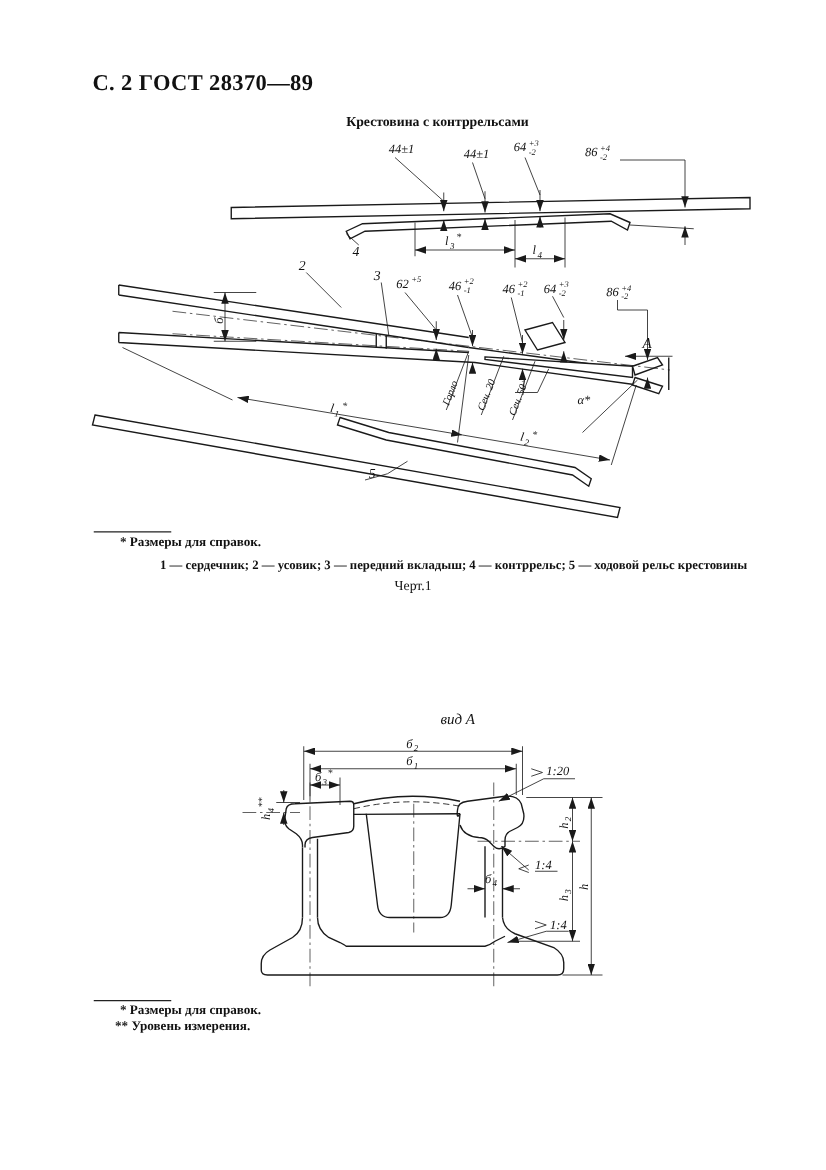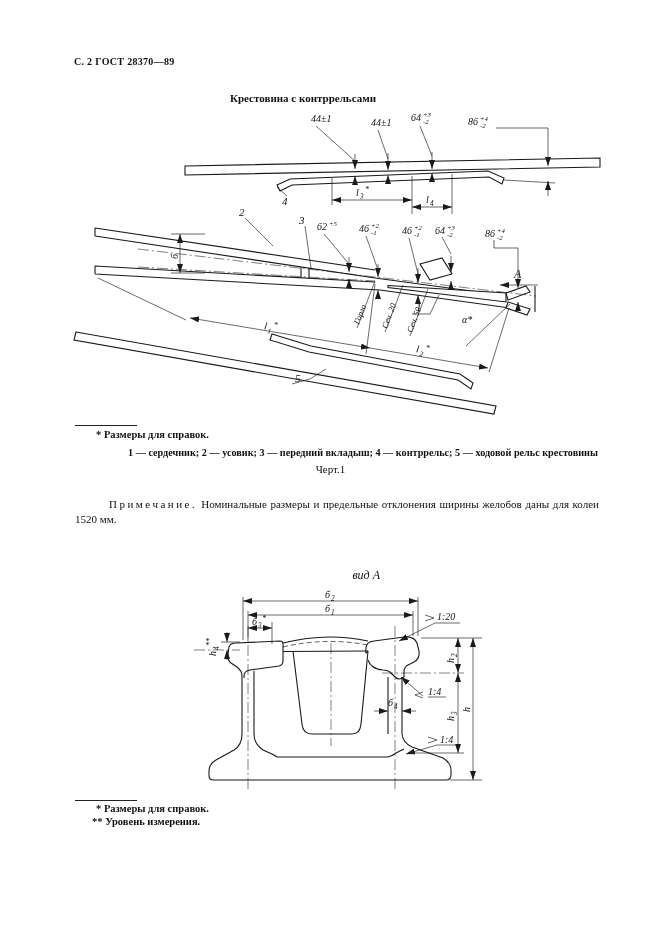--- a/index.html
+++ b/index.html
@@ -1,20 +1,20 @@
 <!DOCTYPE html>
 <html><head>
 <meta charset="utf-8">
 <style>
   html,body{margin:0;padding:0;background:#888;}
   #page{position:relative;width:661px;height:936px;background:#ffffff;margin:0 auto;
         font-family:"Liberation Serif","DejaVu Serif",serif;color:#111;overflow:hidden;}
   .abs{position:absolute;}
-  #hdr{left:74px;top:56px;font-size:10px;font-weight:bold;letter-spacing:.3px;}
-  #f1title{left:230px;top:92px;width:240px;text-align:left;font-size:11px;font-weight:bold;}
+  #hdr{left:74px;top:56px;font-size:18px;font-weight:bold;letter-spacing:.3px;}
+  #f1title{left:230px;top:92px;width:240px;text-align:center;font-size:11px;font-weight:bold;}
   #fnrule1,#fnrule2{width:62px;border-top:1.2px solid #222;height:0;}
   #fnrule1{left:75px;top:425px;} #fnrule2{left:75px;top:800px;}
   .fn{font-size:10.5px;white-space:nowrap;font-weight:bold;}
   #fn1{left:96px;top:429px;} #fn2a{left:96px;top:803px;} #fn2b{left:92px;top:816px;}
   #legend{left:128px;top:447px;font-size:10.2px;white-space:nowrap;}
   .caption{left:0;top:0;width:661px;text-align:center;font-size:11px;}
   #cap1{top:463px;} #cap2{top:829px;}
   #note{left:75px;top:497px;width:524px;font-size:11px;text-align:justify;line-height:1.4;text-indent:34px;margin:0;}
   .note-label{letter-spacing:2.5px;margin-right:4px;}
   #viewA{left:280px;top:568px;width:100px;text-align:right;font-style:italic;font-size:12px;}
@@ -185,21 +185,20 @@
       <path class="dim" d="M224,278 L242,273 L258,263"></path>
       <text class="pn" x="227" y="276">5</text>
     </g>
   </svg>
 
   <div class="abs" id="fnrule1"></div>
   <div class="abs fn" id="fn1">*  Размеры для справок.</div>
   <div class="abs fn" id="legend">1 — сердечник; 2 — усовик; 3 — передний вкладыш; 4 — контррельс; 5 — ходовой рельс крестовины</div>
   <div class="abs caption" id="cap1">Черт.1</div>
 
-  <p class="abs" id="note"><span class="note-label">Примечание.</span><span>Номинальные размеры и предельные отклонения ширины желобов даны для колеи 1520 мм.</span></p>
 
   <div class="abs" id="viewA">вид А</div>
 
   <svg class="abs" style="left:192px;top:586px;" width="320" height="218" viewBox="0 0 320 218">
     <defs>
       <marker id="arw2" viewBox="0 0 9 6" refX="9" refY="3" markerWidth="9" markerHeight="6" markerUnits="userSpaceOnUse" orient="auto-start-reverse">
         <path d="M0,0 L9,3 L0,6 Z" fill="#1a1a1a"></path>
       </marker>
     </defs>
 

